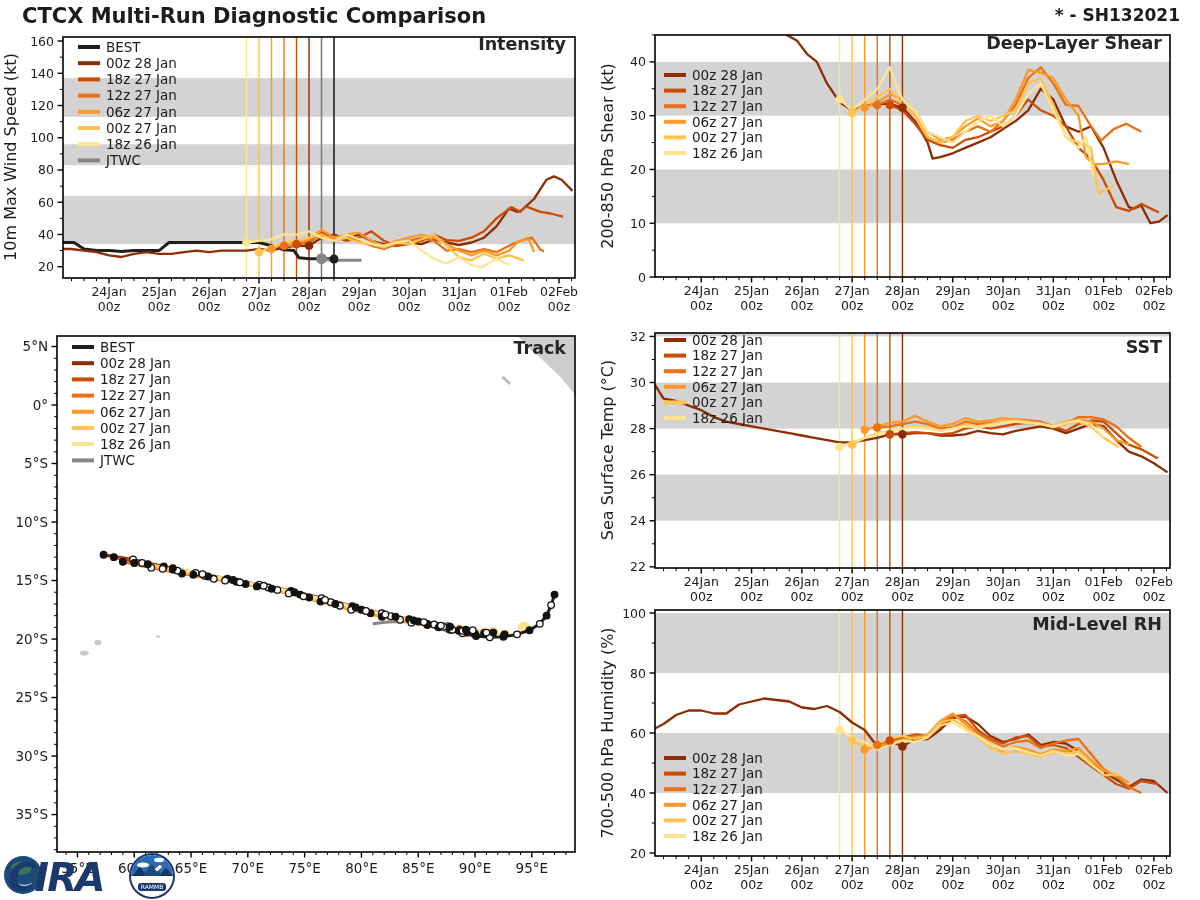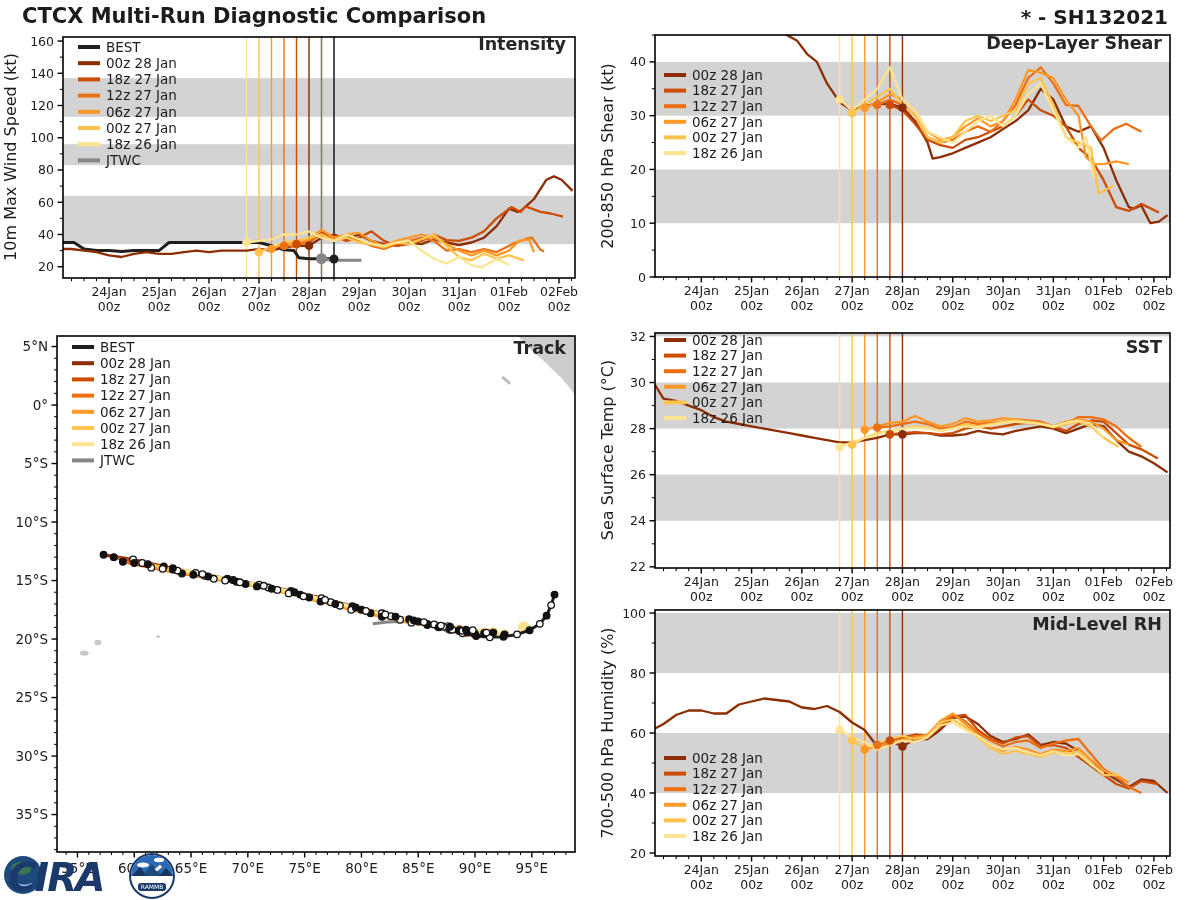--- a/index.html
+++ b/index.html
@@ -1,19 +1,19 @@
 <!DOCTYPE html>
 <html><head>
 <meta charset="utf-8">
 <style>
   html,body{margin:0;padding:0;background:#ffffff;}
   #stage{position:relative;width:1200px;height:900px;background:#ffffff;overflow:hidden;
          font-family:"DejaVu Sans","Liberation Sans",sans-serif;}
   .main-title{position:absolute;left:22px;top:4px;font-size:21px;font-weight:bold;color:#1c1c1c;text-align:right;}
-  .storm-id{position:absolute;right:32px;top:5px;font-size:20px;font-weight:bold;color:#1c1c1c;}
+  .storm-id{position:absolute;right:20px;top:5px;font-size:17px;font-weight:bold;color:#1c1c1c;}
   svg{position:absolute;}
   svg text{font-family:"DejaVu Sans","Liberation Sans",sans-serif;}
   .logo{position:absolute;left:2px;top:845px;width:200px;height:55px;}
 </style>
 </head>
 <body>
 
 <div id="stage">
   <div class="main-title">CTCX Multi-Run Diagnostic Comparison</div>
   <div class="storm-id">* - SH132021</div>

